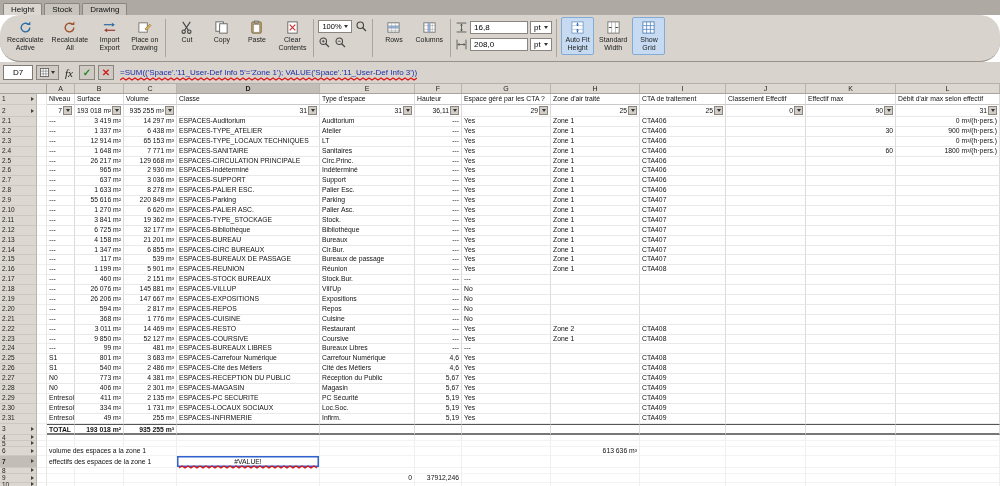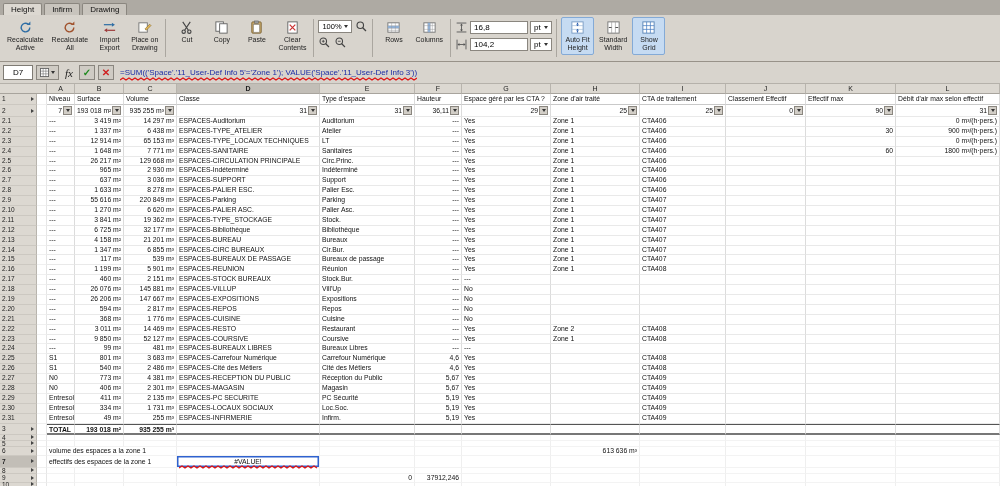--- a/index.html
+++ b/index.html
@@ -6,21 +6,21 @@
   html,body{margin:0;padding:0;}
   body{width:1000px;height:486px;overflow:hidden;background:#e8e6e2;font-family:"Liberation Sans",sans-serif;}
   .app{width:1000px;height:486px;display:flex;flex-direction:column;overflow:hidden;background:#fff;}
 
   
   .tabbar{height:15px;background:#aeaaa3;display:flex;align-items:flex-end;padding:2px 0 0 3px;gap:2px;flex:none;}
   .tab{background:#c8c4bd;border:1px solid #8a867f;border-bottom:none;border-radius:2px 2px 0 0;font-size:8px;line-height:11px;padding:0 7px;color:#111;}
   .tab.active{background:#dcd8d1;}
 
   
-  .ribbon{height:47px;background:#d8d4cd;display:flex;align-items:stretch;padding:1px 2px;flex:none;border-bottom:1px solid #989289;}
+  .ribbon{height:47px;background:#d8d4cd;display:flex;align-items:stretch;padding:1px 2px;flex:none;border-bottom:1px solid #989289;border-radius:20px;}
   .rsep{width:1px;background:#aaa69f;margin:3px 2px;flex:none;}
   .rgroup{display:flex;align-items:flex-start;padding:1px;flex:none;}
   .rbtn{display:flex;flex-direction:column;align-items:center;font-size:7px;line-height:1.2;text-align:center;padding:2px 2px 1px;margin:0 1px;min-width:33px;white-space:pre-line;color:#222;border:1px solid transparent;border-radius:2px;}
   .rbtn .ricon{width:15px;height:15px;margin-bottom:1px;flex:none;}
   .rbtn.hl{background:#c6dbf2;border-color:#84aad6;}
   .zoomg{display:flex;flex-direction:column;gap:3px;padding:4px 2px;}
   .zrow{display:flex;align-items:center;gap:3px;}
   .zoombox{display:inline-flex;align-items:center;justify-content:space-between;gap:2px;border:1px solid #8a867f;background:#fff;font-size:7.5px;padding:0 3px;height:13px;min-width:34px;}
   .zico{width:13px;height:13px;}
   .sizes{display:flex;flex-direction:column;gap:4px;padding:5px 2px;}
@@ -64,21 +64,21 @@
   .selcell .zig{position:absolute;left:2px;bottom:-2px;}
   .zig{display:block;}
 </style>
 </head>
 <body>
 
 <div class="app">
 
   <div class="tabbar">
     <div class="tab active">Height</div>
-    <div class="tab">Infirm</div>
+    <div class="tab">Stock</div>
     <div class="tab">Drawing</div>
   </div>
 
   <div class="ribbon">
     <div class="rgroup">
       <div class="rbtn">
         <svg class="ricon" viewBox="0 0 16 16">
             <path d="M12.6 8a4.6 4.6 0 1 1-1.8-3.6" fill="none" stroke="#2e6da4" stroke-width="1.5"></path>
             <path d="M13.2 1.6v3.8H9.4z" fill="#2e6da4"></path>
           </svg>
@@ -203,21 +203,21 @@
             <span>pt</span>
             <span class="tri"></span>
           </span>
       </div>
       <div class="srow">
         <svg class="sicon" viewBox="0 0 16 16">
             <path d="M2.5 2v12M13.5 2v12" stroke="#555" stroke-width="1.1" fill="none"></path>
             <path d="M5 8h6" stroke="#555" stroke-width="1.1"></path>
             <path d="M3 8l2.4-1.8v3.6zM13 8l-2.4-1.8v3.6z" fill="#555"></path>
           </svg>
-        <span class="sinput">104,2</span>
+        <span class="sinput">208,0</span>
         <span class="sunit">
             <span>pt</span>
             <span class="tri"></span>
           </span>
       </div>
     </div>
     <div class="rsep"></div>
     <div class="rgroup">
       <div class="rbtn hl">
         <svg class="ricon" viewBox="0 0 16 16">

